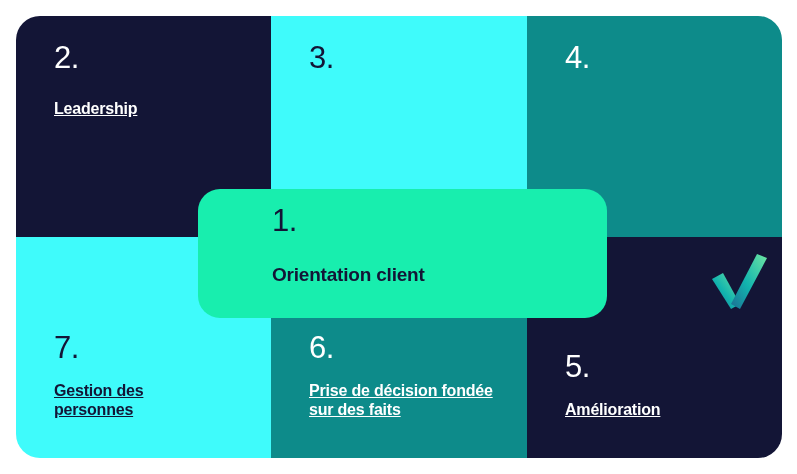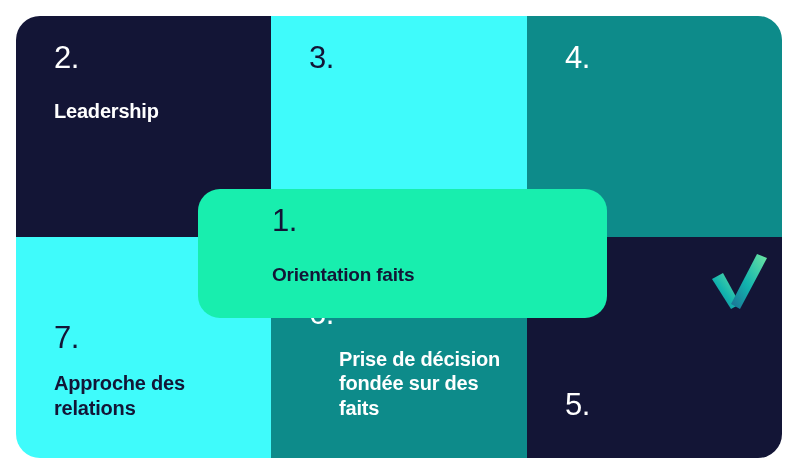--- a/index.html
+++ b/index.html
@@ -45,25 +45,26 @@
 
   .cell .num {
     font-size: 31px;
     font-weight: 400;
     line-height: 1;
     letter-spacing: -0.5px;
   }
 
   .cell .label {
     margin-top: 26px;
-    font-size: 20px;
+    font-size: 16px;
     font-weight: 700;
     line-height: 1.22;
     letter-spacing: -0.2px;
     max-width: 205px;
+    text-decoration: underline;
   }
 
   
   .cell.row2 {
     justify-content: flex-end;
     padding-bottom: 38px;
   }
   .cell.row2 .num {
     margin-bottom: 0;
   }
@@ -72,21 +73,21 @@
   }
 
   
   .c-navy  { background: #131536; color: #ffffff; }
   .c-cyan  { background: #3ffbfb; color: #131536; }
   .c-teal  { background: #0d8b8a; color: #ffffff; }
 
   
   .cell-7 .label { max-width: 170px; }
   .cell-4 .label { max-width: 215px; }
-  .cell-6 .label { max-width: 225px; margin-left: 30px; }
+  .cell-6 .label { max-width: 225px; }
 
   
   #center-card {
     position: absolute;
     left: 198px;
     top: 189px;
     width: 409px;
     height: 129px;
     background: #18eeae;
     border-radius: 22px;
@@ -135,37 +136,38 @@
     <div class="cell row1 c-cyan cell-3">
       <div class="num">3.</div>
     </div>
 
     <div class="cell row1 c-teal cell-4">
       <div class="num">4.</div>
     </div>
 
     <div class="cell row2 c-cyan cell-7">
       <div class="num">7.</div>
-      <div class="label">Approche des relations</div>
+      <div class="label">Gestion des personnes</div>
     </div>
 
     <div class="cell row2 c-teal cell-6">
       <div class="num">6.</div>
       <div class="label">Prise de décision fondée sur des faits</div>
     </div>
 
     <div class="cell row2 c-navy cell-5">
       <div class="num">5.</div>
+      <div class="label">Amélioration</div>
     </div>
 
   </div>
 
   <div id="center-card">
     <div class="num">1.</div>
-    <div class="label">Orientation faits</div>
+    <div class="label">Orientation client</div>
   </div>
 
   <div id="checkmark">
     <svg viewBox="0 0 58 60" xmlns="http://www.w3.org/2000/svg">
       <defs>
         <linearGradient id="ckg" x1="0" y1="1" x2="1" y2="0">
           <stop offset="0%" stop-color="#1c6f93"></stop>
           <stop offset="45%" stop-color="#12b4ae"></stop>
           <stop offset="100%" stop-color="#6ee5a2"></stop>
         </linearGradient>

